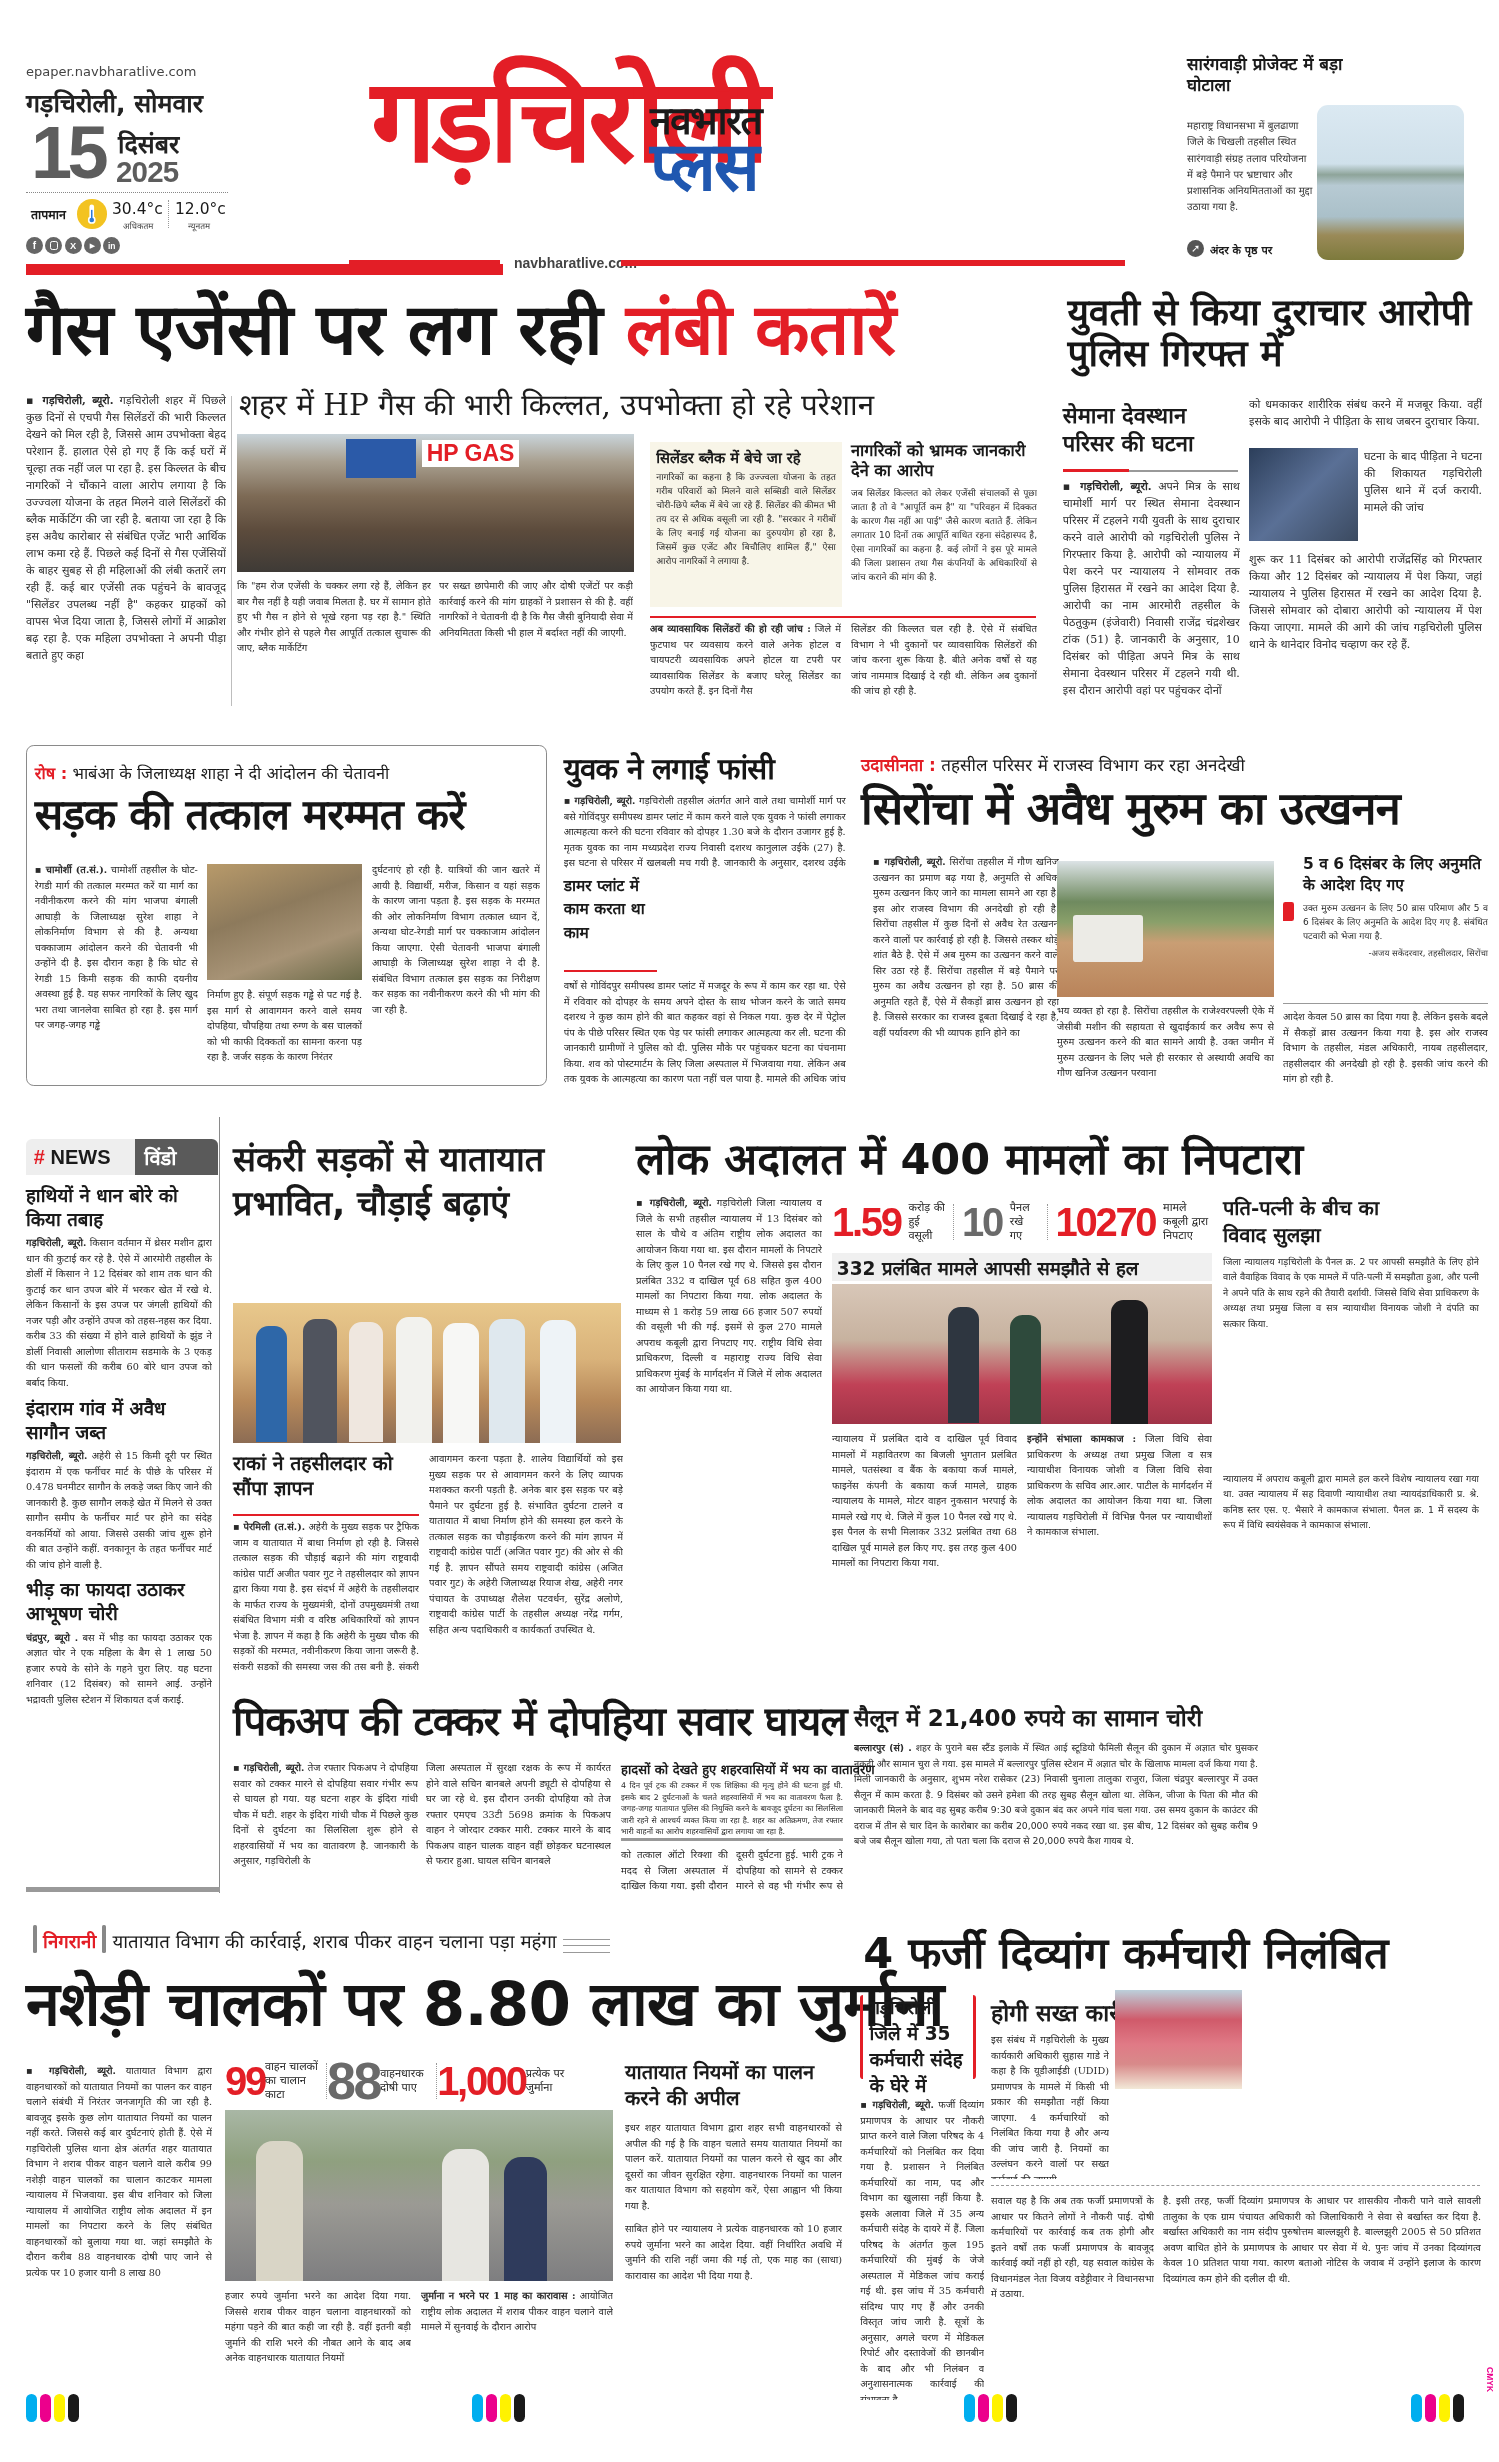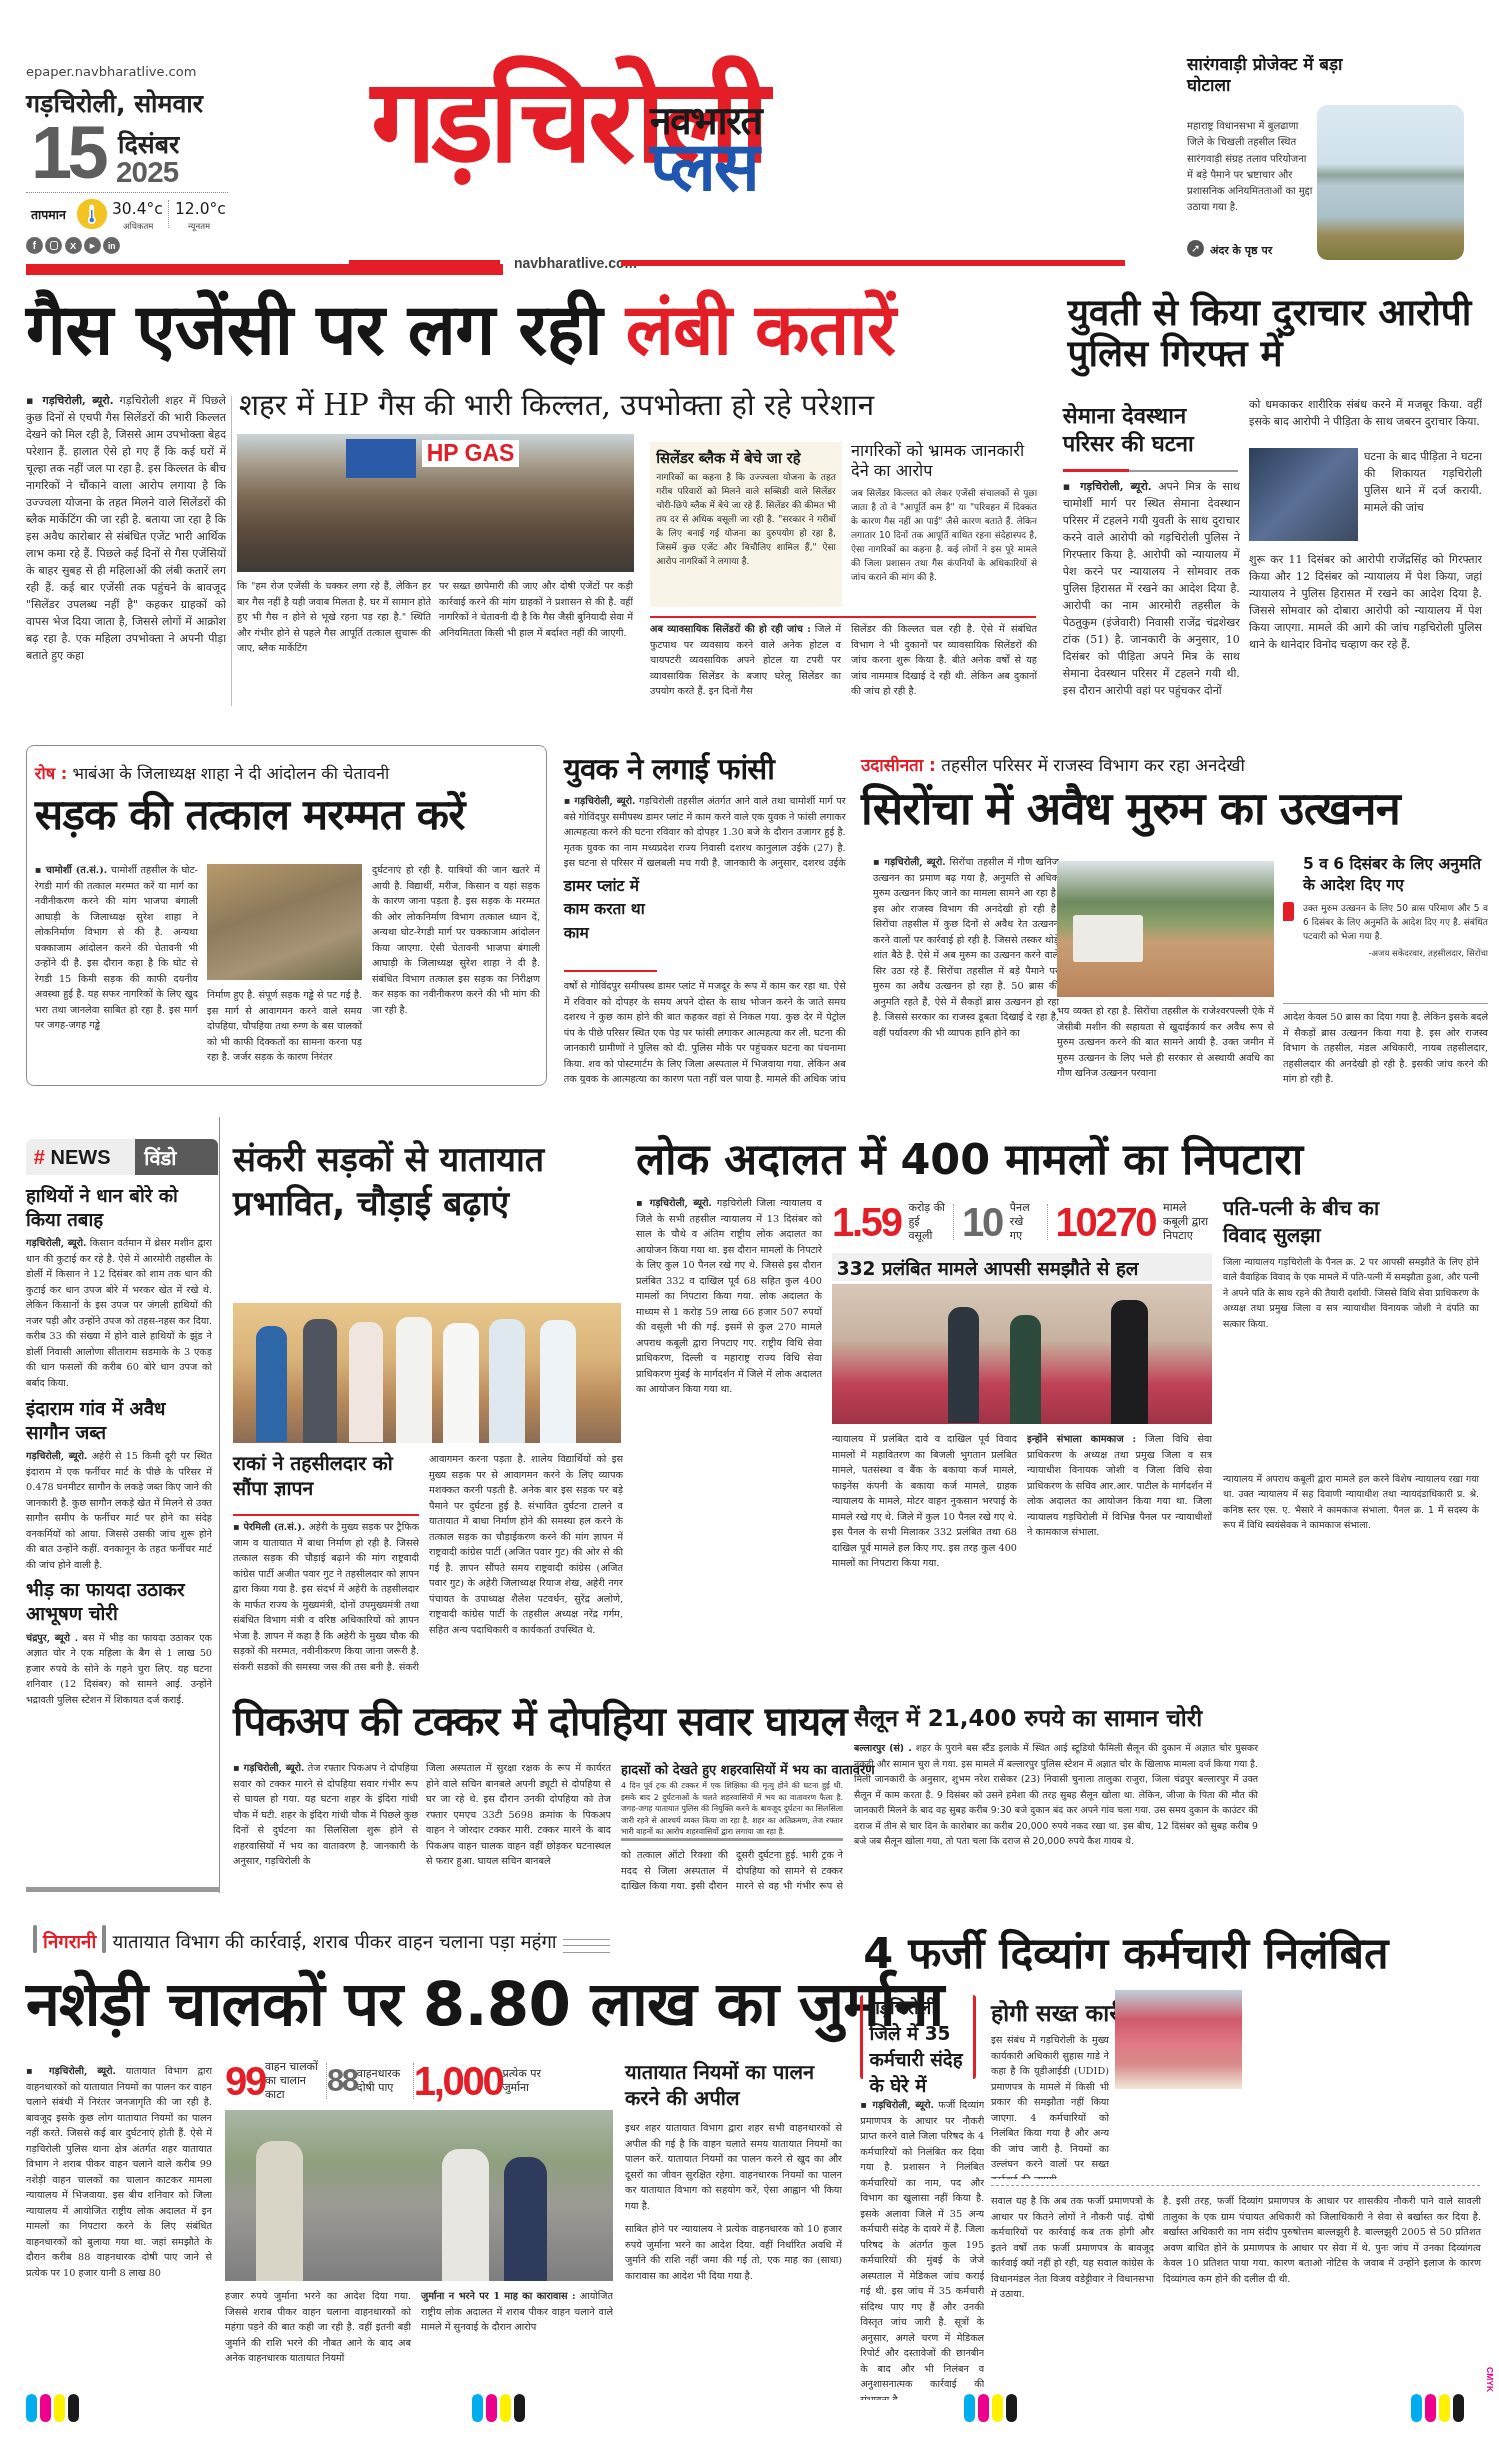--- a/index.html
+++ b/index.html
@@ -93,21 +93,21 @@
     <div class="abs" style="left:185px;top:6.2px;font:900 23px 'Liberation Sans',sans-serif;color:#e31e26;background:#fff;padding:0 4.7px;">HP GAS</div>
   </div>
   <div class="abs serif" style="left:239px;top:96px;font-size:29.5px;color:#1c1c1c;white-space:nowrap;">शहर में HP गैस की भारी किल्लत, उपभोक्ता हो रहे परेशान</div>
   <div class="abs body-text small" style="left:237px;top:291px;width:194px;height:132px;">कि "हम रोज एजेंसी के चक्कर लगा रहे हैं, लेकिन हर बार गैस नहीं है यही जवाब मिलता है. घर में सामान होते हुए भी गैस न होने से भूखे रहना पड़ रहा है." स्थिति और गंभीर होने से पहले गैस आपूर्ति तत्काल सुचारू की जाए, ब्लैक मार्केटिंग</div>
   <div class="abs body-text small" style="left:439px;top:291px;width:194px;height:132px;">पर सख्त छापेमारी की जाए और दोषी एजेंटों पर कड़ी कार्रवाई करने की मांग ग्राहकों ने प्रशासन से की है. वहीं नागरिकों ने चेतावनी दी है कि गैस जैसी बुनियादी सेवा में अनियमितता किसी भी हाल में बर्दाश्त नहीं की जाएगी.</div>
   <div class="abs shade" style="left:650px;top:155px;width:192px;height:165px;padding:4.7px 6.2px;">
     <div style="font-size:14.7px;font-weight:900;margin-bottom:3.1px;">सिलेंडर ब्लैक में बेचे जा रहे</div>
     <div class="body-text small" style="font-family:'DejaVu Sans',sans-serif;font-size:9px;line-height:14px;">नागरिकों का कहना है कि उज्ज्वला योजना के तहत गरीब परिवारों को मिलने वाले सब्सिडी वाले सिलेंडर चोरी-छिपे ब्लैक में बेचे जा रहे हैं. सिलेंडर की कीमत भी तय दर से अधिक वसूली जा रही है. "सरकार ने गरीबों के लिए बनाई गई योजना का दुरुपयोग हो रहा है, जिसमें कुछ एजेंट और बिचौलिए शामिल हैं," ऐसा आरोप नागरिकों ने लगाया है.</div>
   </div>
   <div class="abs" style="left:851px;top:154px;width:186px;height:171px;">
-    <div style="font-size:16.3px;font-weight:400;line-height:1.2;margin-bottom:6.2px;">नागरिकों को भ्रामक जानकारी देने का आरोप</div>
+    <div style="font-size:16.3px;font-weight:700;line-height:1.2;margin-bottom:6.2px;">नागरिकों को भ्रामक जानकारी देने का आरोप</div>
     <div class="body-text small" style="font-family:'DejaVu Sans',sans-serif;font-size:9px;line-height:14px;">जब सिलेंडर किल्लत को लेकर एजेंसी संचालकों से पूछा जाता है तो वे "आपूर्ति कम है" या "परिवहन में दिक्कत के कारण गैस नहीं आ पाई" जैसे कारण बताते हैं. लेकिन लगातार 10 दिनों तक आपूर्ति बाधित रहना संदेहास्पद है, ऐसा नागरिकों का कहना है. कई लोगों ने इस पूरे मामले की जिला प्रशासन तथा गैस कंपनियों के अधिकारियों से जांच कराने की मांग की है.</div>
   </div>
   <div class="abs rule-red" style="left:650px;top:329px;width:386px;height:1.6px;"></div>
   <div class="abs body-text small" style="left:650px;top:334px;width:191px;height:90px;">
     <b>अब व्यावसायिक सिलेंडरों की हो रही जांच :</b> <span>जिले में फुटपाथ पर व्यवसाय करने वाले अनेक होटल व चायपटरी व्यवसायिक अपने होटल या टपरी पर व्यावसायिक सिलेंडर के बजाए घरेलू सिलेंडर का उपयोग करते हैं. इन दिनों गैस</span>
   </div>
   <div class="abs body-text small" style="left:851px;top:334px;width:186px;height:90px;">सिलेंडर की किल्लत चल रही है. ऐसे में संबंधित विभाग ने भी दुकानों पर व्यावसायिक सिलेंडरों की जांच करना शुरू किया है. बीते अनेक वर्षों से यह जांच नाममात्र दिखाई दे रही थी. लेकिन अब दुकानों की जांच हो रही है.</div>
 </div>
 
 <div class="abs" style="left:1055px;top:287px;width:435px;height:435px;">
@@ -275,21 +275,21 @@
       </span>
   </div>
   <div class="abs hl" style="left:26px;top:78px;font-size:61px;white-space:nowrap;">नशेड़ी चालकों पर 8.80 लाख का जुर्माना</div>
   <div class="abs body-text small" style="left:26px;top:169px;width:186px;height:341px;">
     <b>▪ <span>गड़चिरोली, ब्यूरो.</span></b> <span>यातायात विभाग द्वारा वाहनधारकों को यातायात नियमों का पालन कर वाहन चलाने संबंधी में निरंतर जनजागृति की जा रही है. बावजूद इसके कुछ लोग यातायात नियमों का पालन नहीं करते. जिससे कई बार दुर्घटनाएं होती हैं. ऐसे में गड़चिरोली पुलिस थाना क्षेत्र अंतर्गत शहर यातायात विभाग ने शराब पीकर वाहन चलाने वाले करीब 99 नशेड़ी वाहन चालकों का चालान काटकर मामला न्यायालय में भिजवाया. इस बीच शनिवार को जिला न्यायालय में आयोजित राष्ट्रीय लोक अदालत में इन मामलों का निपटारा करने के लिए संबंधित वाहनधारकों को बुलाया गया था. जहां समझौते के दौरान करीब 88 वाहनधारक दोषी पाए जाने से प्रत्येक पर 10 हजार यानी 8 लाख 80</span>
   </div>
   <div class="abs" style="left:225px;top:165px;width:388px;height:43px;display:flex;align-items:center;gap:0;">
     <span class="stat-num red" style="font-size:40px;">99</span>
     <span class="stat-lbl" style="width:61px;">वाहन चालकों का चालान काटा</span>
     <span style="border-left:0.8px dotted #999;height:36px;"></span>
-    <span class="stat-num" style="font-size:31px;color:#6a6a6a;">88</span>
+    <span class="stat-num" style="font-size:52px;color:#6a6a6a;">88</span>
     <span class="stat-lbl" style="width:56px;">वाहनधारक दोषी पाए</span>
     <span style="border-left:0.8px dotted #999;height:36px;"></span>
     <span class="stat-num red" style="font-size:40px;">1,000</span>
     <span class="stat-lbl" style="width:47px;">प्रत्येक पर जुर्माना</span>
   </div>
   <div class="abs photo" style="left:225px;top:216px;width:388px;height:171px;background:linear-gradient(180deg,#a9b7a5 0%,#8fa07f 30%,#9b9a94 55%,#7e7e80 100%);">
     <div class="abs" style="left:31px;top:31px;width:47px;height:140px;background:#d9d5c6;border-radius:17px 17px 0 0;"></div>
     <div class="abs" style="left:217px;top:39px;width:47px;height:132px;background:#e7e6e1;border-radius:17px 17px 0 0;"></div>
     <div class="abs" style="left:279px;top:47px;width:43px;height:124px;background:#2f3b5c;border-radius:17px 17px 0 0;"></div>
   </div>

